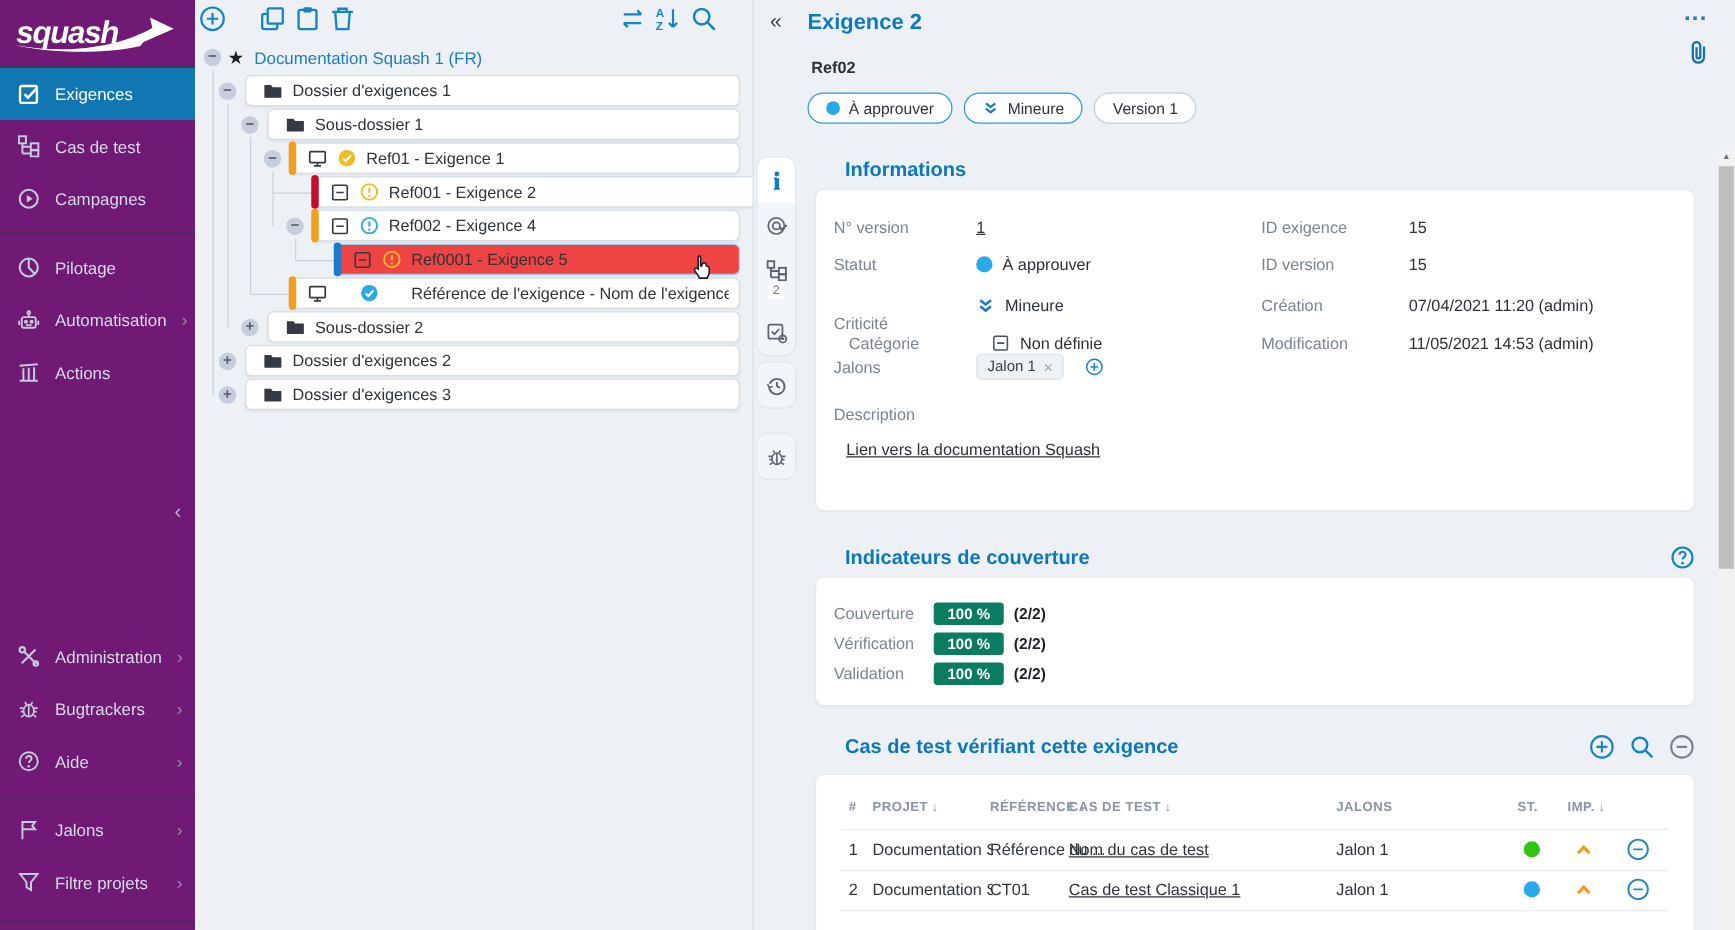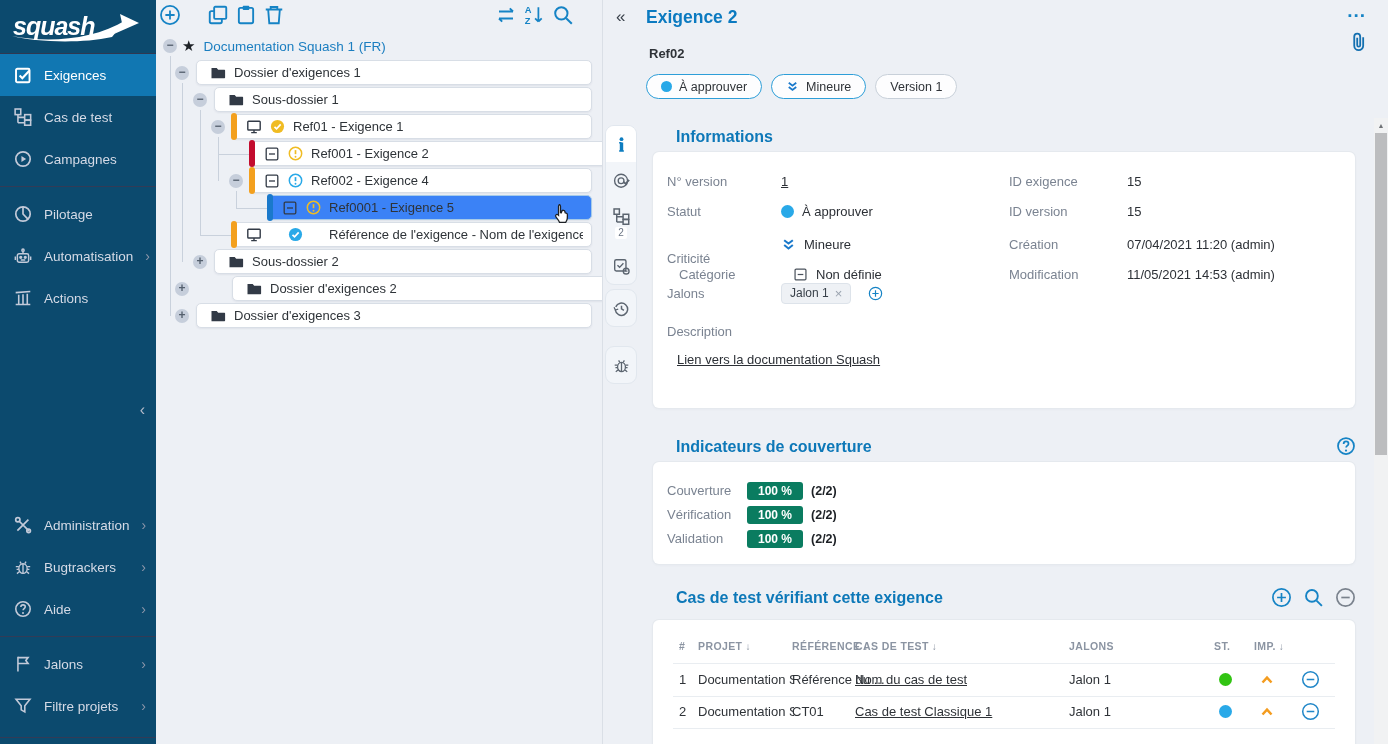--- a/index.html
+++ b/index.html
@@ -7,21 +7,21 @@
   body {
     font-family:"Liberation Sans","DejaVu Sans",sans-serif;
     background:#edf0f5; overflow:hidden; position:relative;
     color:#2f3338; font-size:13px;
   }
   .icon { display:inline-flex; align-items:center; justify-content:center; flex:none; }
   .icon svg { width:100%; height:100%; display:block; }
 
   
   .sidebar { position:absolute; left:0; top:0; width:156px; height:744px;
-    background:#0c4a6e; color:#dbe0ea; display:flex; flex-direction:column; z-index:5; }
+    background:#701a75; color:#dbe0ea; display:flex; flex-direction:column; z-index:5; }
   .logo { height:54px; position:relative; border-bottom:1px solid #2f3852;
     display:flex; align-items:center; padding-left:13px; }
   .logo-text { font-style:italic; font-weight:bold; font-size:25px; color:#ffffff;
     letter-spacing:-1px; z-index:1; }
   .logo-swoosh { position:absolute; left:8px; top:10px; width:134px; height:38px; }
   .nav-group { display:flex; flex-direction:column; }
   .nav-bottom { margin-top:auto; padding-bottom:4px; }
   .nav-item { height:42px; display:flex; align-items:center; gap:12px;
     padding:0 10px 0 14px; font-size:13.5px; cursor:pointer; color:#d5dae6; }
   .nav-item.selected { background:#1177b2; color:#ffffff; }
@@ -44,21 +44,21 @@
   .tree-root-row { position:absolute; height:26px; display:flex; align-items:center; }
   .root-label { color:#1b7ec0; font-size:13.5px; margin-left:8px; }
   .star { color:#1d2126; font-size:15px; }
   .toggle { position:absolute; width:14px; height:14px; border-radius:50%;
     background:#c6cedb; color:#55606e; font-size:12px; line-height:12px;
     text-align:center; cursor:pointer; font-weight:bold; }
   .node-box { position:absolute; height:25px; background:#ffffff;
     border:1px solid #d8dee6; border-radius:5px; display:flex; align-items:center;
     gap:8px; padding:0 8px 0 13px; box-shadow:0 1px 2px rgba(40,60,90,.07);
     font-size:13px; color:#2e3338; cursor:pointer; }
-  .node-box.selected { background:#3b82f6; border-color:#a6cbe9; }
+  .node-box.selected { background:#ef4444; border-color:#a6cbe9; }
   .crit-bar { position:absolute; left:-2px; top:-2px; bottom:-2px; width:6px; border-radius:3px; }
   .node-icon { width:16px; height:16px; color:#323a46; }
   .status-icon { width:15px; height:15px; }
   .node-label { white-space:nowrap; overflow:hidden; }
 
   
   .detail-panel { position:absolute; left:602px; top:0; width:786px; height:744px;
     background:#edf0f5; border-left:1px solid #dadfe6; }
   .back-btn { position:absolute; left:13px; top:7px; font-size:17px; color:#3a414b; cursor:pointer; }
   .detail-title { position:absolute; left:43px; top:7px; font-size:17.5px;
@@ -435,21 +435,21 @@
       <span class="toggle" style="left: 37px; top: 255px;">+</span>
       <div class="node-box" style="left: 58px; top: 249px; width: 378px;">
         <span class="icon node-icon">
           <svg viewBox="0 0 16 16">
             <path d="M1.5 3h5.2l1.5 1.8h6.3a.6.6 0 0 1 .6.6v7.2a.6.6 0 0 1-.6.6H1.5z" fill="currentColor"></path>
           </svg>
         </span>
         <span class="node-label">Sous-dossier 2</span>
       </div>
       <span class="toggle" style="left: 19px; top: 282px;">+</span>
-      <div class="node-box" style="left: 40px; top: 276px; width: 396px; margin-left: 36px;">
+      <div class="node-box" style="left: 40px; top: 276px; width: 396px;">
         <span class="icon node-icon">
           <svg viewBox="0 0 16 16">
             <path d="M1.5 3h5.2l1.5 1.8h6.3a.6.6 0 0 1 .6.6v7.2a.6.6 0 0 1-.6.6H1.5z" fill="currentColor"></path>
           </svg>
         </span>
         <span class="node-label">Dossier d'exigences 2</span>
       </div>
       <span class="toggle" style="left: 19px; top: 309px;">+</span>
       <div class="node-box" style="left: 40px; top: 303px; width: 396px;">
         <span class="icon node-icon">

